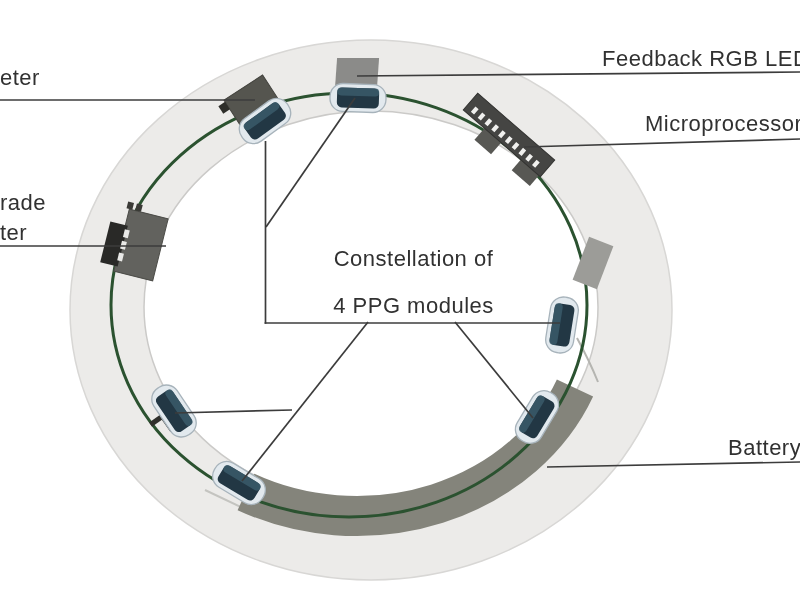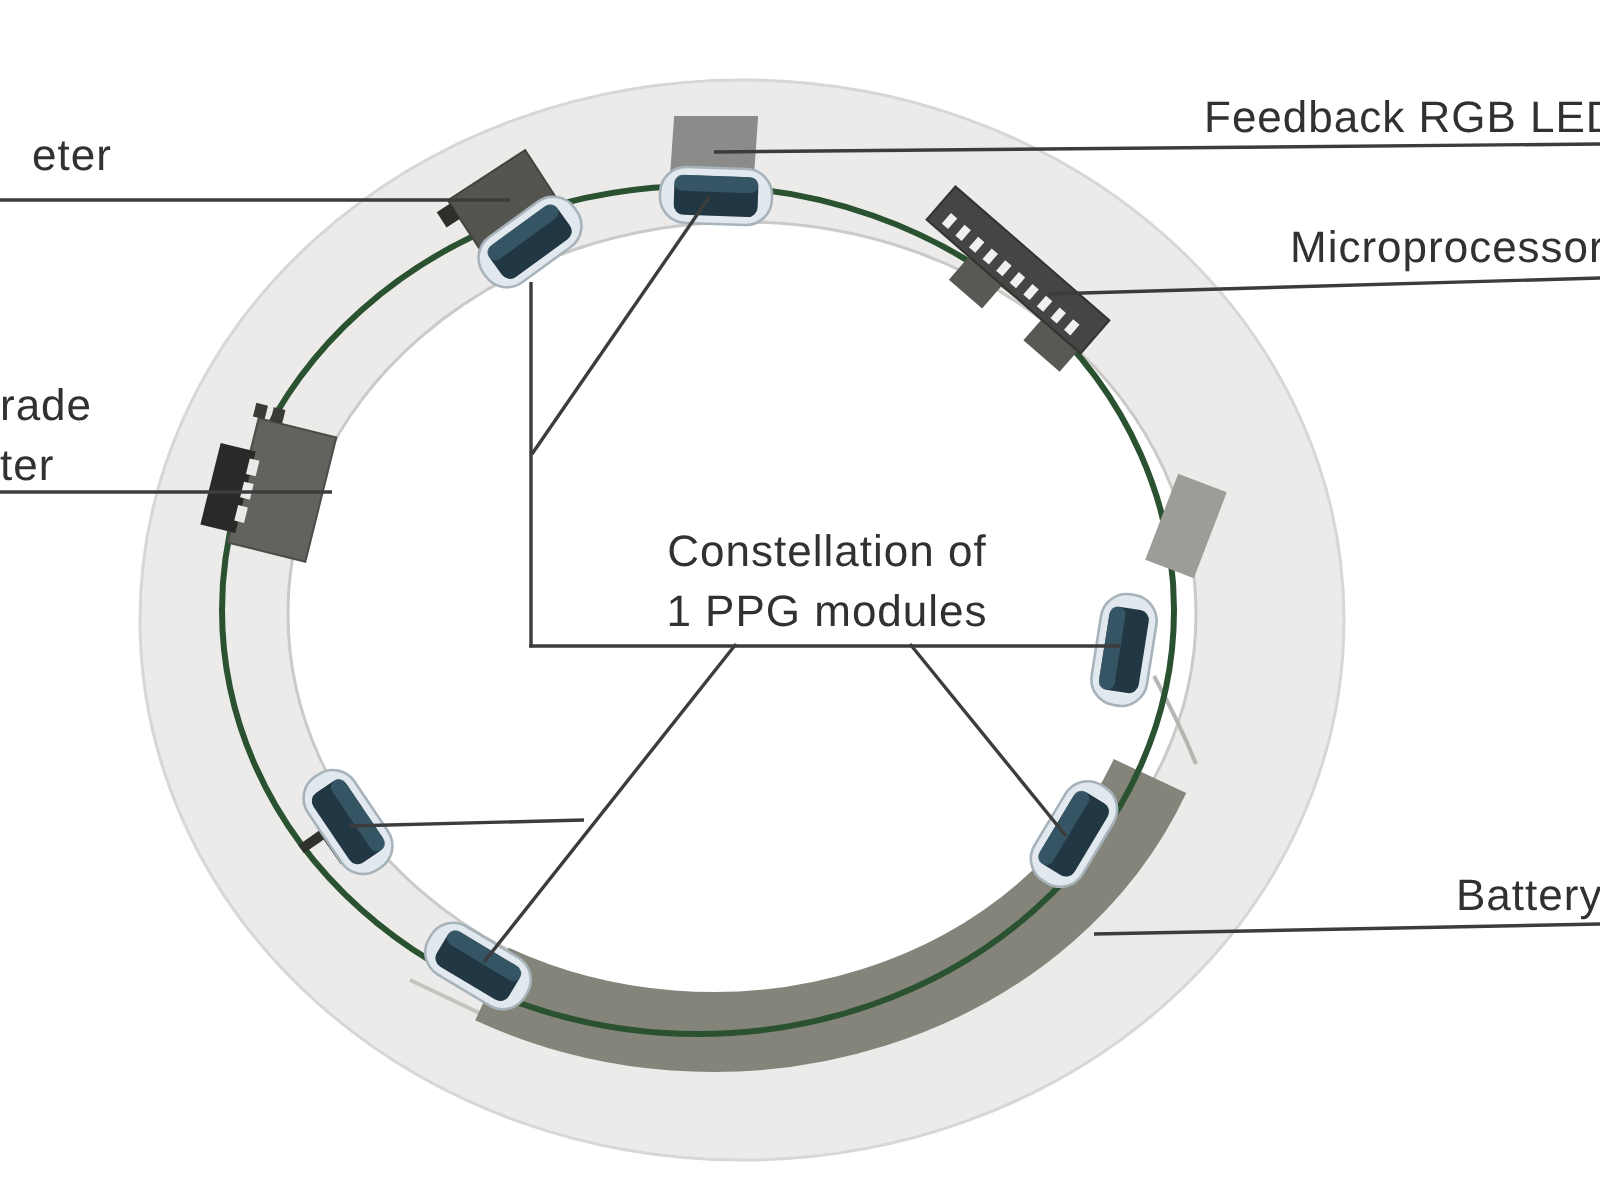--- a/index.html
+++ b/index.html
@@ -31,20 +31,21 @@
     display: flex;
     flex-direction: column;
     justify-content: flex-end;
     align-items: center;
     text-align: center;
     font-size: 22px;
     letter-spacing: 0.5px;
     color: #313131;
     line-height: 30px;
     padding-bottom: 2px;
+    gap: 17px;
   }
 </style>
 </head>
 <body>
 
 <div class="stage">
 
   <svg width="800" height="600" viewBox="0 0 800 600">
     <defs>
       <g id="ppg-module-shape">
@@ -127,31 +128,31 @@
       <line x1="547" y1="467" x2="800" y2="462"></line>
       <line x1="265.5" y1="141" x2="265.5" y2="323.8"></line>
       <line x1="264.6" y1="323" x2="560" y2="323"></line>
       <line x1="266" y1="227" x2="355" y2="98"></line>
       <line x1="368" y1="322" x2="242" y2="481"></line>
       <line x1="175" y1="413" x2="292" y2="410"></line>
       <line x1="455" y1="322" x2="533" y2="418"></line>
     </g>
   </svg>
 
-  <div class="lbl" style="left:16px; top:64px">eter</div>
+  <div class="lbl" style="left:0; top:64px">eter</div>
 
   <div class="lbl lbl-two-line" style="left:0; top:188px">
     <div>rade</div>
     <div>ter</div>
   </div>
 
   <div class="lbl" style="left:602px; top:45px">Feedback RGB LED</div>
 
   <div class="lbl" style="left:645px; top:110px">Microprocessor</div>
 
   <div class="lbl" style="left:728px; top:434px">Battery</div>
 
   <div class="callout">
     <div>Constellation of</div>
-    <div>1 PPG modules</div>
+    <div>4 PPG modules</div>
   </div>
 
 </div>
 
 </body></html>

